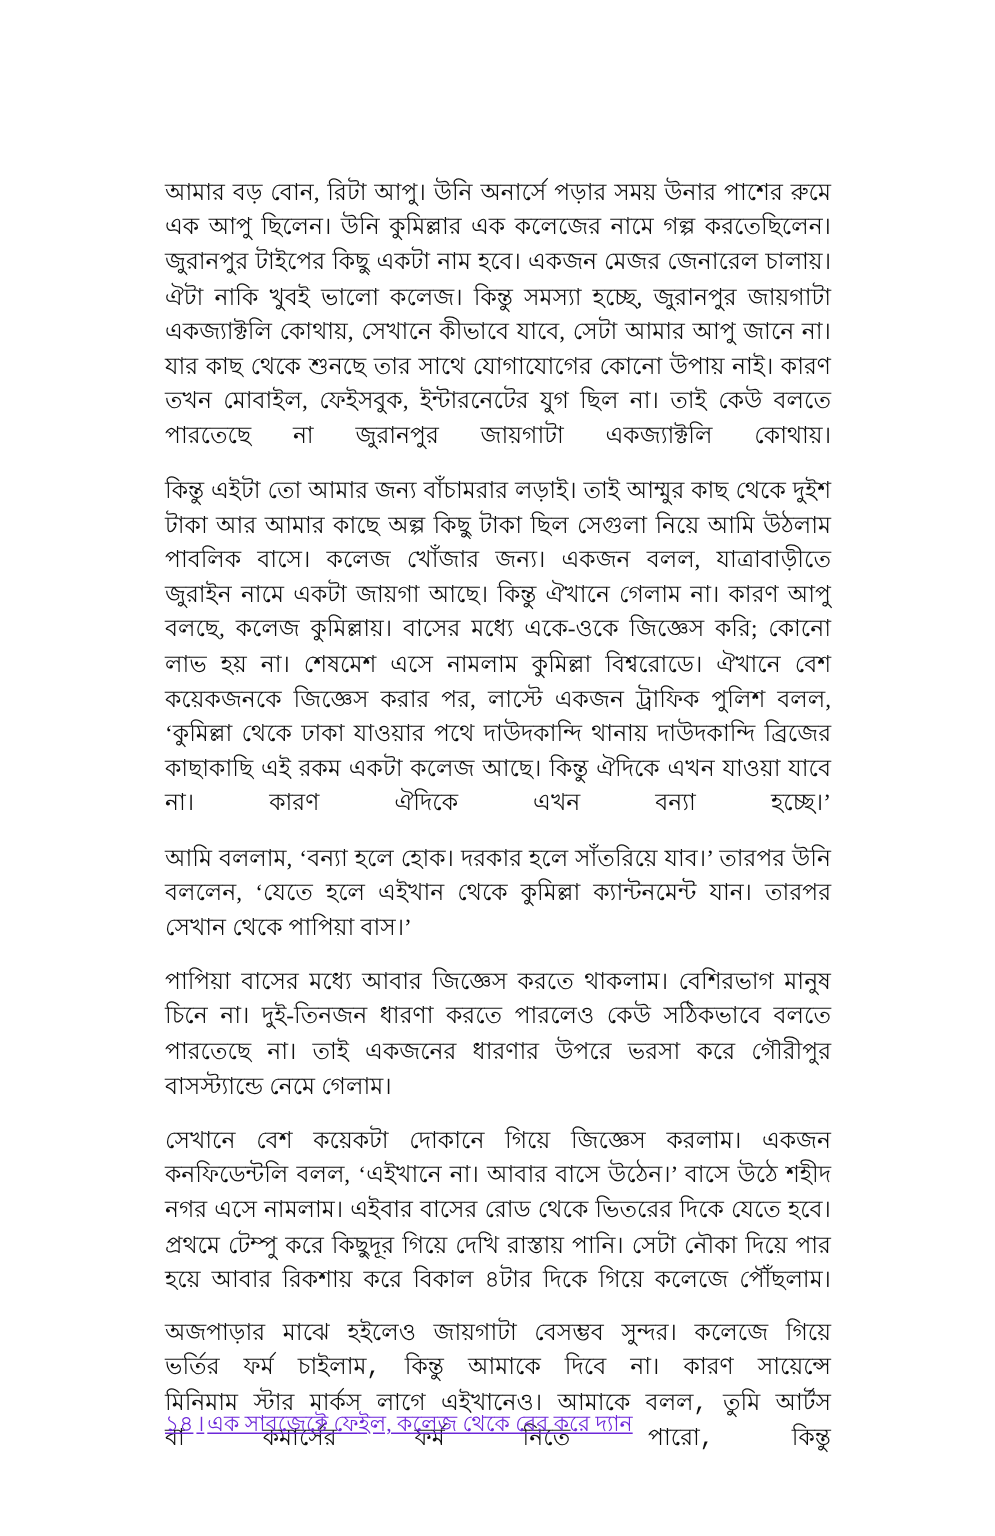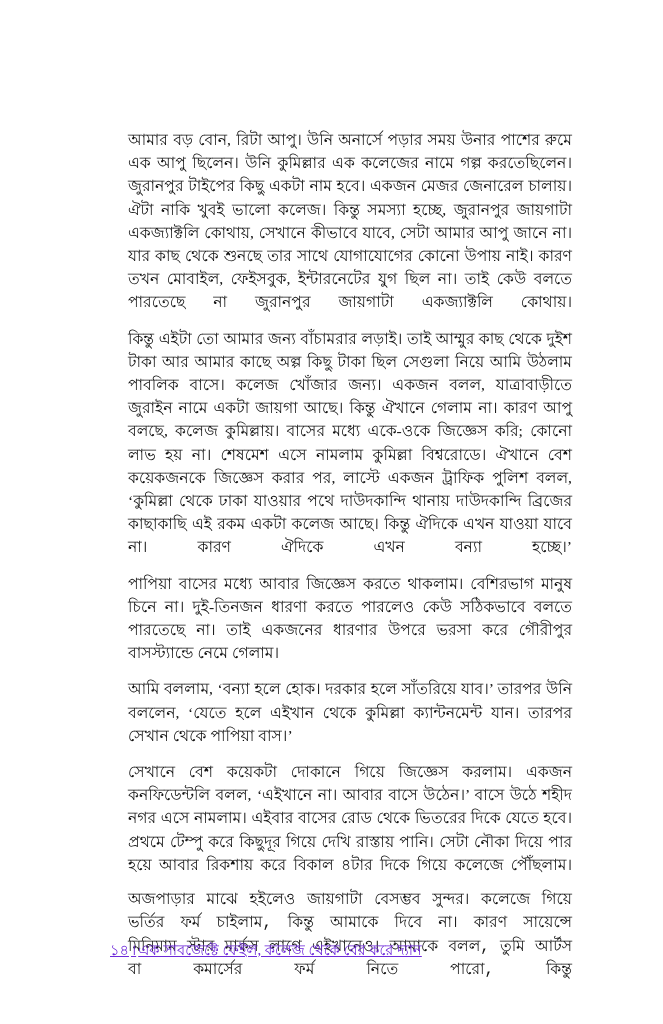--- a/index.html
+++ b/index.html
@@ -22,23 +22,22 @@
     width: 663px;
     height: 1024px;
     background: #ffffff;
     box-sizing: border-box;
   }
 
   
   .text-column {
     position: absolute;
     left: 110px;
-    top: 128px;
+    top: 117px;
     width: 444px;
-    margin-left: 18px;
   }
 
   .para {
     margin: 0 0 13px 0;
     padding: 0;
     font-size: 15.6px;
     line-height: 23.2px;
     text-align: justify;
     text-justify: inter-word;
     word-spacing: 0.01em;
@@ -87,23 +86,23 @@
 <body>
 
 <div class="page">
 
   <div class="text-column">
 
     <p class="para full-justify">আমার বড় বোন, রিটা আপু। উনি অনার্সে পড়ার সময় উনার পাশের রুমে এক আপু ছিলেন। উনি কুমিল্লার এক কলেজের নামে গল্প করতেছিলেন। জুরানপুর টাইপের কিছু একটা নাম হবে। একজন মেজর জেনারেল চালায়। ঐটা নাকি খুবই ভালো কলেজ। কিন্তু সমস্যা হচ্ছে, জুরানপুর জায়গাটা একজ্যাক্টলি কোথায়, সেখানে কীভাবে যাবে, সেটা আমার আপু জানে না। যার কাছ থেকে শুনছে তার সাথে যোগাযোগের কোনো উপায় নাই। কারণ তখন মোবাইল, ফেইসবুক, ইন্টারনেটের যুগ ছিল না। তাই কেউ বলতে পারতেছে না জুরানপুর জায়গাটা একজ্যাক্টলি কোথায়।</p>
 
     <p class="para full-justify">কিন্তু এইটা তো আমার জন্য বাঁচামরার লড়াই। তাই আম্মুর কাছ থেকে দুইশ টাকা আর আমার কাছে অল্প কিছু টাকা ছিল সেগুলা নিয়ে আমি উঠলাম পাবলিক বাসে। কলেজ খোঁজার জন্য। একজন বলল, যাত্রাবাড়ীতে জুরাইন নামে একটা জায়গা আছে। কিন্তু ঐখানে গেলাম না। কারণ আপু বলছে, কলেজ কুমিল্লায়। বাসের মধ্যে একে-ওকে জিজ্ঞেস করি; কোনো লাভ হয় না। শেষমেশ এসে নামলাম কুমিল্লা বিশ্বরোডে। ঐখানে বেশ কয়েকজনকে জিজ্ঞেস করার পর, লাস্টে একজন ট্রাফিক পুলিশ বলল, ‘কুমিল্লা থেকে ঢাকা যাওয়ার পথে দাউদকান্দি থানায় দাউদকান্দি ব্রিজের কাছাকাছি এই রকম একটা কলেজ আছে। কিন্তু ঐদিকে এখন যাওয়া যাবে না। কারণ ঐদিকে এখন বন্যা হচ্ছে।’</p>
 
+    <p class="para">আমি বললাম, ‘বন্যা হলে হোক। দরকার হলে সাঁতরিয়ে যাব।’ তারপর উনি বললেন, ‘যেতে হলে এইখান থেকে কুমিল্লা ক্যান্টনমেন্ট যান। তারপর সেখান থেকে পাপিয়া বাস।’</p>
+
     <p class="para">পাপিয়া বাসের মধ্যে আবার জিজ্ঞেস করতে থাকলাম। বেশিরভাগ মানুষ চিনে না। দুই-তিনজন ধারণা করতে পারলেও কেউ সঠিকভাবে বলতে পারতেছে না। তাই একজনের ধারণার উপরে ভরসা করে গৌরীপুর বাসস্ট্যান্ডে নেমে গেলাম।</p>
-
-    <p class="para">আমি বললাম, ‘বন্যা হলে হোক। দরকার হলে সাঁতরিয়ে যাব।’ তারপর উনি বললেন, ‘যেতে হলে এইখান থেকে কুমিল্লা ক্যান্টনমেন্ট যান। তারপর সেখান থেকে পাপিয়া বাস।’</p>
 
     <p class="para full-justify">সেখানে বেশ কয়েকটা দোকানে গিয়ে জিজ্ঞেস করলাম। একজন কনফিডেন্টলি বলল, ‘এইখানে না। আবার বাসে উঠেন।’ বাসে উঠে শহীদ নগর এসে নামলাম। এইবার বাসের রোড থেকে ভিতরের দিকে যেতে হবে। প্রথমে টেম্পু করে কিছুদূর গিয়ে দেখি রাস্তায় পানি। সেটা নৌকা দিয়ে পার হয়ে আবার রিকশায় করে বিকাল ৪টার দিকে গিয়ে কলেজে পৌঁছলাম।</p>
 
     <p class="para full-justify">অজপাড়ার মাঝে হইলেও জায়গাটা বেসম্ভব সুন্দর। কলেজে গিয়ে ভর্তির ফর্ম চাইলাম, কিন্তু আমাকে দিবে না। কারণ সায়েন্সে মিনিমাম স্টার মার্কস লাগে এইখানেও। আমাকে বলল, তুমি আর্টস বা কমার্সের ফর্ম নিতে পারো, কিন্তু</p>
 
   </div>
 
   <div class="footer">
     <span class="folio">১৪</span><span class="sep">।</span><span class="runtitle">এক সাবজেক্টে ফেইল, কলেজ থেকে বের করে দ্যান</span>
   </div>

